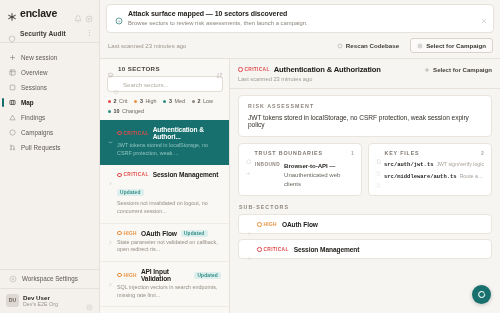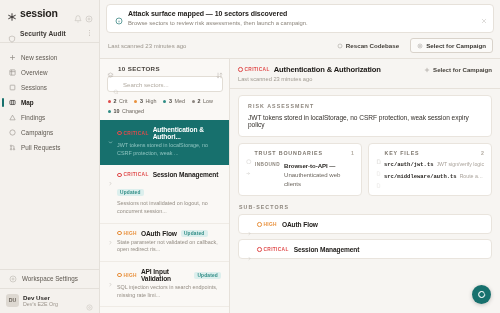--- a/index.html
+++ b/index.html
@@ -222,21 +222,21 @@
 
 <div class="app">
 
   <aside class="sidebar">
     <div class="brand-row">
       <span class="brand-logo">
         <svg viewBox="0 0 24 24" fill="none" stroke="currentColor" stroke-width="2.2" stroke-linecap="round">
           <path d="M12 4v16M4 8l16 8M20 8L4 16"></path>
         </svg>
       </span>
-      <span class="brand-name">session</span>
+      <span class="brand-name">enclave</span>
       <span class="brand-spacer"></span>
       <span class="brand-ico">
         <svg viewBox="0 0 24 24" fill="none" stroke="#8d867d" stroke-width="2">
             <path d="M18 8a6 6 0 10-12 0c0 7-3 7-3 9h18c0-2-3-2-3-9"></path>
             <path d="M10 21h4"></path>
           </svg>
       </span>
       <span class="brand-ico">
         <svg viewBox="0 0 24 24" fill="none" stroke="#8d867d" stroke-width="2">
             <circle cx="12" cy="12" r="3"></circle>

